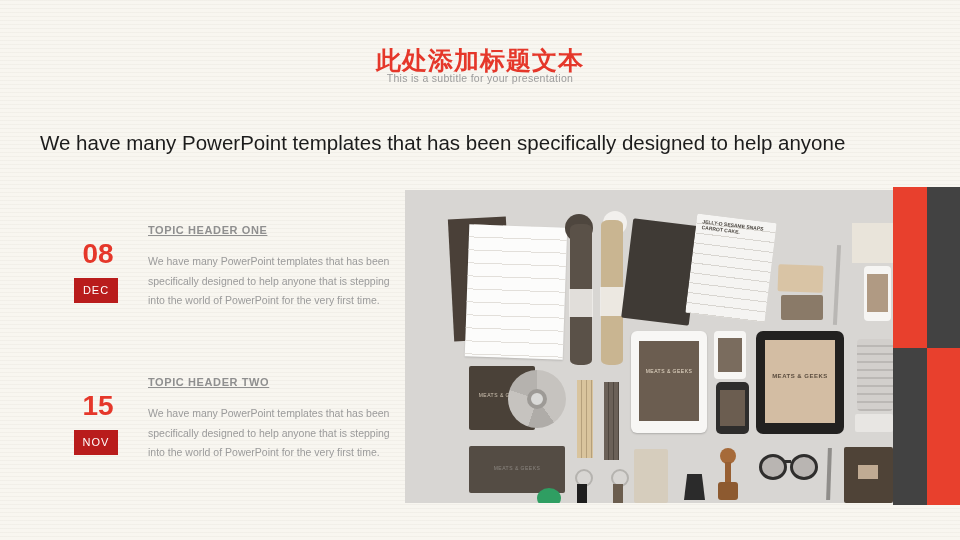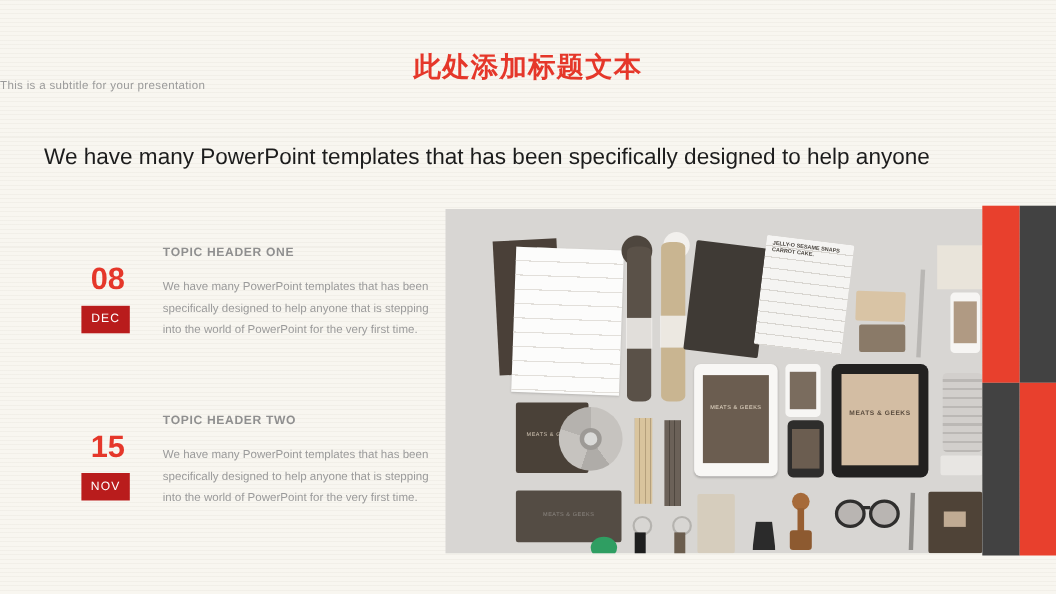--- a/index.html
+++ b/index.html
@@ -13,42 +13,42 @@
     background:repeating-linear-gradient(180deg, rgba(120,110,90,0.05) 0 1px, transparent 1px 4px);
   }
 
   
   .title {
     position:absolute; top:44px; left:0; right:0; z-index:2;
     text-align:center; color:#E5372A; font-size:25px; font-weight:bold; letter-spacing:1px;
   }
   .subtitle {
     position:absolute; top:72px; left:0; right:0; z-index:2;
-    color:#9B9B9B; font-size:10.5px; letter-spacing:0.3px;
+    text-align:center; color:#9B9B9B; font-size:10.5px; letter-spacing:0.3px;
   }
 
   
   .body-text { position:absolute; left:40px; top:124px; z-index:3; color:#1C1C1C; }
   .body-line { white-space:nowrap; height:37px; line-height:37px; font-size:20.5px; }
 
   
   .tl-item { position:absolute; left:74px; width:330px; height:120px; z-index:1; }
   .tl-item.one { top:224px; }
   .tl-item.two { top:376px; }
   .tl-day {
     position:absolute; left:2px; top:14px; width:44px; text-align:center;
     font-size:28px; font-weight:bold; color:#E5372A;
   }
   .tl-month {
     position:absolute; left:0; top:54px; width:44px; height:25px; line-height:25px;
     text-align:center; background:#b91c1c; color:#fff; font-size:11px; letter-spacing:1px;
   }
   .tl-header {
     position:absolute; left:74px; top:0; font-size:11px; font-weight:bold;
-    color:#8F8F8F; letter-spacing:0.6px;
+    color:#8F8F8F; letter-spacing:0.6px;text-decoration:underline;
   }
   .tl-text {
     position:absolute; left:74px; top:28px; width:252px;
     font-size:10.5px; line-height:19.5px; color:#9B9B9B;
   }
 
   
   .bar { position:absolute; z-index:4; }
   .bar.red-top    { left:893px; top:187px; width:34px; height:161px; background:#E8402D; }
   .bar.dark-top   { left:927px; top:187px; width:33px; height:161px; background:#424242; }

